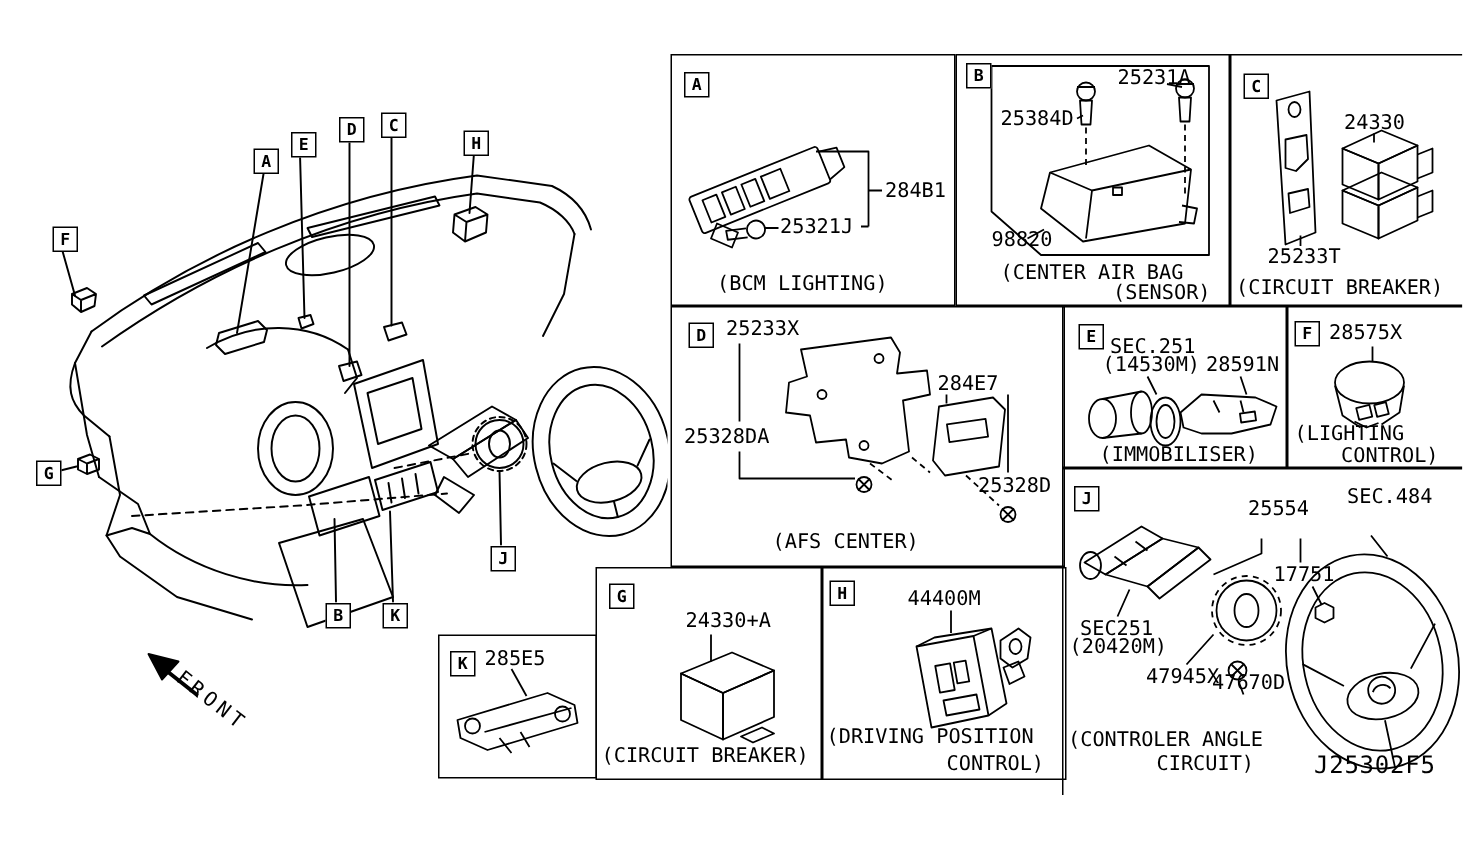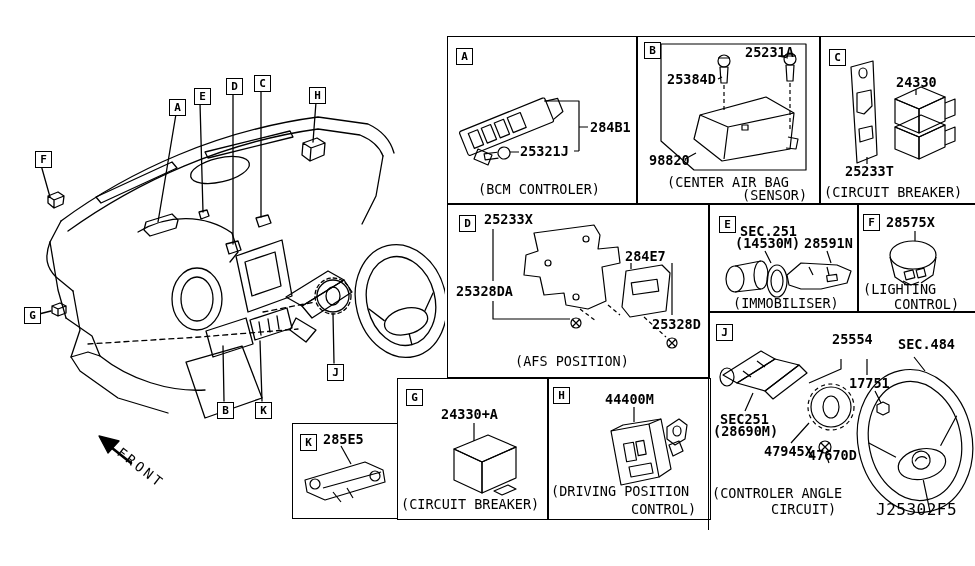--- a/index.html
+++ b/index.html
@@ -6,21 +6,21 @@
   .stage{position:relative;width:975px;height:566px;background:#ffffff;color:#000;
          font-family:"DejaVu Sans Mono","Liberation Mono",monospace;overflow:hidden;}
   .panel{position:absolute;border:1.5px solid #000;box-sizing:border-box;background:#fff0;overflow:hidden;}
   .panel.no-right{border-right:none;}
   .panel.no-right-bottom{border-right:none;border-bottom:none;}
   .art{position:absolute;left:0;top:0;}
   .dash-art{position:absolute;left:0;top:0;}
   .callout{position:absolute;width:15px;height:15px;border:1.5px solid #000;background:#fff;
            display:flex;align-items:center;justify-content:center;
            font-size:11px;font-weight:bold;line-height:11px;box-sizing:content-box;}
-  .lbl{position:absolute;font-size:13.5px;line-height:13px;white-space:nowrap;font-weight:bold;}
+  .lbl{position:absolute;font-size:13.5px;line-height:13px;white-space:nowrap;}
   .cap{position:absolute;font-size:13.5px;line-height:13px;white-space:nowrap;}
   .code{position:absolute;left:876px;top:502px;font-size:16px;line-height:16px;letter-spacing:.5px;}
   .front{position:absolute;left:124px;top:444px;font-size:13.5px;letter-spacing:3px;
          transform:rotate(38deg);transform-origin:left top;}
   svg *{vector-effect:non-scaling-stroke;}
 </style>
 </head>
 <body>
 
 <div class="stage">
@@ -147,21 +147,21 @@
           <path d="M50,113 L37,110 L36,116 L49,119"></path>
         </g>
         <path d="M96,64 L131,64 L131,114 M131,90 L140,90 M126,114 L131,114 M62,115 L71,115"></path>
       </g>
     </svg>
     <div class="callout" style="left:8px;top:11px">
         <span>A</span>
       </div>
     <span class="lbl" style="left:142px;top:84px">284B1</span>
     <span class="lbl" style="left:72px;top:108px">25321J</span>
-    <span class="cap" style="left:30px;top:146px">(BCM CONTROLER)</span>
+    <span class="cap" style="left:30px;top:146px">(BCM LIGHTING)</span>
   </section>
 
   <section class="panel" style="left:637px;top:36px;width:183px;height:168px">
     <svg class="art" width="183" height="168" viewBox="0 0 183 168">
       <g stroke="#000" fill="none" stroke-width="1.2" stroke-linejoin="round">
         <path d="M23,7 L168,7 L168,133 L56,133 L23,104 Z"></path>
         <circle cx="86" cy="24" r="6"></circle>
           <path d="M80,21 L92,21 M82,30 L90,30 L89,46 L83,46 Z"></path>
         <circle cx="152" cy="22" r="6"></circle>
           <path d="M146,19 L158,19 M148,28 L156,28 L155,44 L149,44 Z"></path>
@@ -172,21 +172,21 @@
         <rect x="104" y="88" width="6" height="5"></rect>
         <path d="M150,100 L160,102 L158,112 L148,111"></path>
         <path d="M140,19 L150,21 M80,42 L84,40 M47,122 L58,116"></path>
       </g>
     </svg>
     <div class="callout" style="left:6px;top:5px">
         <span>B</span>
       </div>
     <span class="lbl" style="left:107px;top:9px">25231A</span>
     <span class="lbl" style="left:29px;top:36px">25384D</span>
-    <span class="lbl" style="left:11px;top:117px">98820</span>
+    <span class="lbl" style="left:23px;top:117px">98820</span>
     <span class="cap" style="left:29px;top:139px">(CENTER AIR BAG</span>
     <span class="cap" style="left:104px;top:152px">(SENSOR)</span>
   </section>
 
   <section class="panel no-right" style="left:820px;top:36px;width:155px;height:168px">
     <svg class="art" width="155" height="168" viewBox="0 0 155 168">
       <g stroke="#000" fill="none" stroke-width="1.2" stroke-linejoin="round">
         <path d="M30,30 L52,24 L56,118 L36,126 Z"></path>
         <ellipse cx="42" cy="36" rx="4" ry="5"></ellipse>
         <path d="M36,56 L50,53 L51,69 L43,77 L36,75 Z"></path>
@@ -230,21 +230,21 @@
         <path d="M183,58 L183,64 M224,58 L224,110"></path>
       </g>
     </svg>
     <div class="callout" style="left:11px;top:10px">
         <span>D</span>
       </div>
     <span class="lbl" style="left:36px;top:8px">25233X</span>
     <span class="lbl" style="left:177px;top:45px">284E7</span>
     <span class="lbl" style="left:8px;top:80px">25328DA</span>
     <span class="lbl" style="left:204px;top:113px">25328D</span>
-    <span class="cap" style="left:67px;top:150px">(AFS POSITION)</span>
+    <span class="cap" style="left:67px;top:150px">(AFS CENTER)</span>
   </section>
 
   <section class="panel" style="left:708px;top:204px;width:150px;height:108px">
     <svg class="art" width="150" height="108" viewBox="0 0 150 108">
       <g stroke="#000" fill="none" stroke-width="1.2" stroke-linejoin="round">
         <ellipse cx="26" cy="74" rx="9" ry="13"></ellipse>
         <path d="M26,61 L52,56 M26,87 L52,84"></path>
         <ellipse cx="52" cy="70" rx="7" ry="14"></ellipse>
         <ellipse cx="68" cy="76" rx="10" ry="16"></ellipse>
         <ellipse cx="68" cy="76" rx="6" ry="11"></ellipse>
@@ -306,44 +306,44 @@
         </g>
         <path d="M132,46 L132,56 L100,70 M158,46 L158,62"></path>
         <path d="M205,44 L216,58 M166,78 L172,90"></path>
         <path d="M36,98 L44,80 M82,130 L100,110 M120,150 L117,142"></path>
       </g>
     </svg>
     <div class="callout" style="left:7px;top:11px">
         <span>J</span>
       </div>
     <span class="lbl" style="left:123px;top:20px">25554</span>
-    <span class="lbl" style="left:189px;top:25px">SEC.484</span>
+    <span class="lbl" style="left:189px;top:12px">SEC.484</span>
     <span class="lbl" style="left:140px;top:64px">17751</span>
     <span class="lbl" style="left:11px;top:100px">SEC251</span>
-    <span class="lbl" style="left:4px;top:112px">(28690M)</span>
+    <span class="lbl" style="left:4px;top:112px">(20420M)</span>
     <span class="lbl" style="left:55px;top:132px">47945X</span>
     <span class="lbl" style="left:99px;top:136px">47670D</span>
     <span class="cap" style="left:3px;top:174px">(CONTROLER ANGLE</span>
     <span class="cap" style="left:62px;top:190px">CIRCUIT)</span>
   </section>
 
   <section class="panel" style="left:397px;top:378px;width:151px;height:142px">
     <svg class="art" width="151" height="142" viewBox="0 0 151 142">
       <g stroke="#000" fill="none" stroke-width="1.2" stroke-linejoin="round">
         <path d="M56,70 L90,56 L118,68 L84,83 Z"></path>
         <path d="M56,70 L84,83 L84,114 L56,101 Z"></path>
         <path d="M84,83 L118,68 L118,99 L84,114 Z"></path>
         <path d="M96,112 L110,106 L118,110 L104,116 Z"></path>
         <path d="M76,44 L76,62"></path>
       </g>
     </svg>
     <div class="callout" style="left:8px;top:10px">
         <span>G</span>
       </div>
-    <span class="lbl" style="left:43px;top:29px">24330+A</span>
+    <span class="lbl" style="left:59px;top:29px">24330+A</span>
     <span class="cap" style="left:3px;top:119px">(CIRCUIT BREAKER)</span>
   </section>
 
   <section class="panel" style="left:548px;top:378px;width:163px;height:142px">
     <svg class="art" width="163" height="142" viewBox="0 0 163 142">
       <g stroke="#000" fill="none" stroke-width="1.2" stroke-linejoin="round">
         <path d="M62,52 L100,45 L110,98 L72,106 Z"></path>
         <path d="M100,45 L112,40 L122,90 L110,98"></path>
         <path d="M62,52 L74,46 L112,40"></path>
         <rect x="76" y="64" width="10" height="18" transform="rotate(-10 81 73)"></rect>

